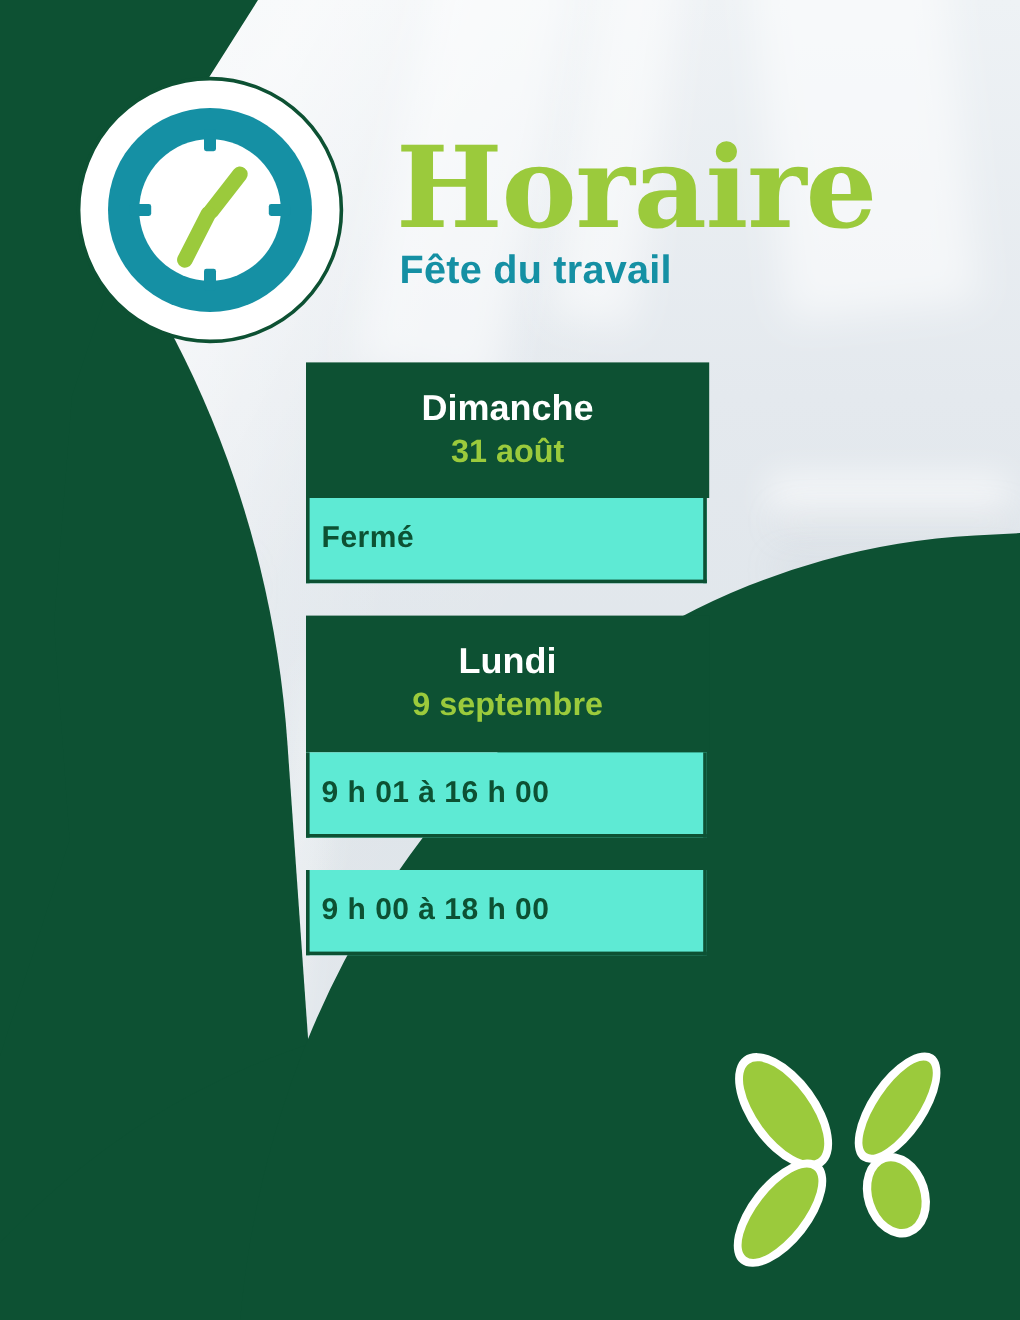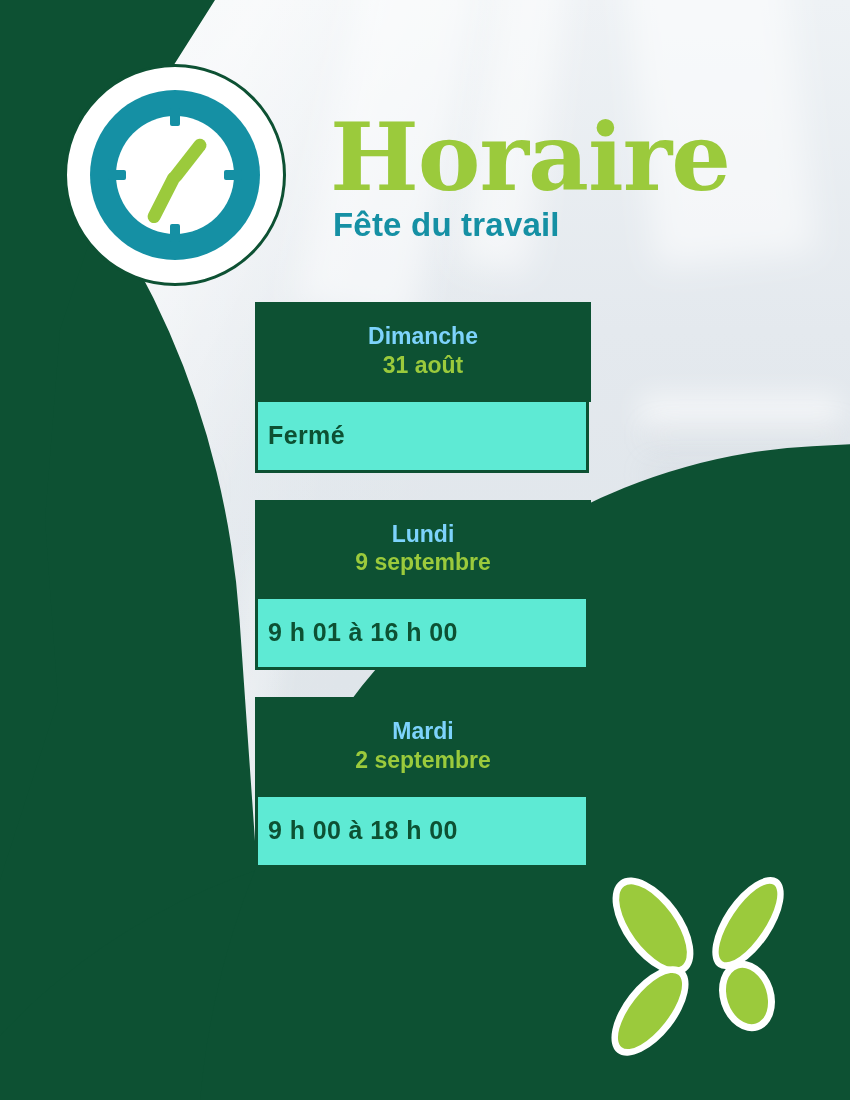--- a/index.html
+++ b/index.html
@@ -182,27 +182,27 @@
     margin-bottom: 27px;
     width: 336px;
   }
   .card-header {
     background: #0d5133;
     padding: 20px 10px 22px 10px;
     text-align: center;
     box-sizing: border-box;
   }
   .card-day {
-    font-size: 23px;
-    font-weight: bold;
-    color: #7dd3fc;
+    font-size: 30px;
+    font-weight: bold;
+    color: #ffffff;
     line-height: 1.25;
   }
   .card-date {
-    font-size: 23px;
+    font-size: 27px;
     font-weight: bold;
     color: #9bca3c;
     line-height: 1.25;
   }
   .card-body {
     background: #5eead4;
     border: 3px solid #0d5133;
     border-top: none;
     padding: 19px 10px 20px 10px;
     text-align: left;
@@ -318,24 +318,20 @@
       <div class="card-header">
         <div class="card-day">Lundi</div>
         <div class="card-date">9 septembre</div>
       </div>
       <div class="card-body">
         <div class="card-hours">9 h 01 à 16 h 00</div>
       </div>
     </div>
 
     <div class="card">
-      <div class="card-header">
-        <div class="card-day">Mardi</div>
-        <div class="card-date">2 septembre</div>
-      </div>
       <div class="card-body">
         <div class="card-hours">9 h 00 à 18 h 00</div>
       </div>
     </div>
 
   </div>
 
   <div class="butterfly">
     <div class="petal ul"></div>
     <div class="petal ur"></div>

